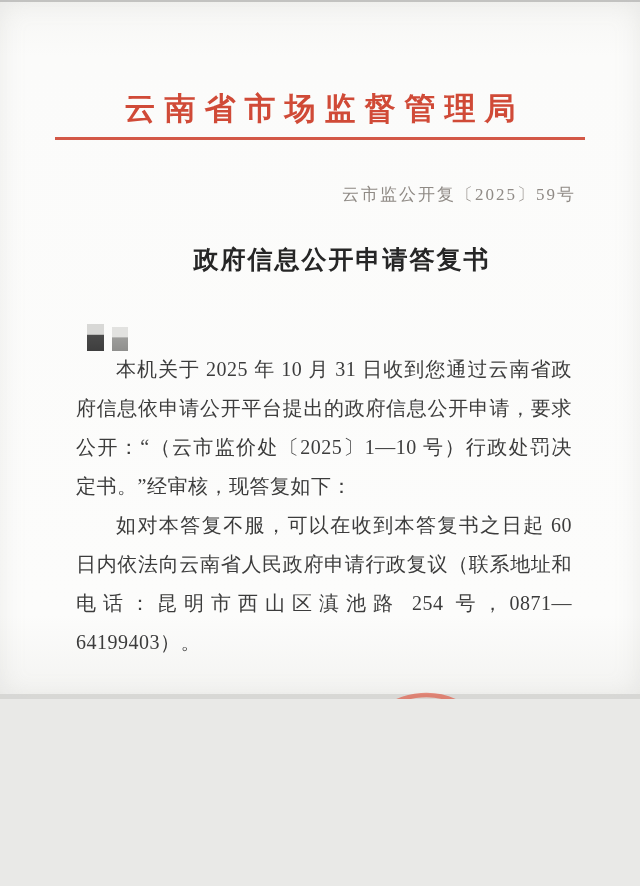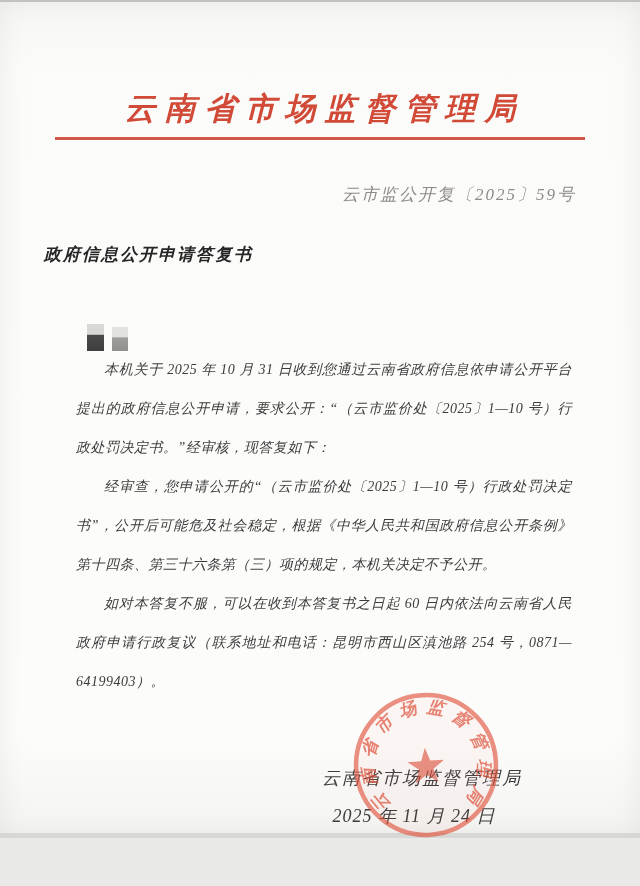--- a/index.html
+++ b/index.html
@@ -1,26 +1,25 @@
 <!DOCTYPE html>
 <html><head>
 <meta charset="utf-8">
 <style>
   * { margin: 0; padding: 0; box-sizing: border-box; }
   html, body { background: #e9e9e7; }
   body { font-family: "Liberation Serif", "DejaVu Serif", serif; }
 
   .page {
     position: relative;
-    width: 640px; height: 838px;
+    width: 640px; height: 699px;
     margin: 0 auto;
     background: linear-gradient(180deg, #f6f6f4 0%, #fbfbfa 8%, #fcfcfb 88%, #f3f3f1 100%);
     overflow: hidden;
     box-shadow: inset 0 0 26px rgba(160,160,155,0.18);
-    font-style: italic;
   }
   .edge-top   { position: absolute; top: 0; left: 0; width: 100%; height: 2px; background: #b3b3b1; opacity: .75; }
   .edge-bottom{ position: absolute; bottom: 0; left: 0; width: 100%; height: 5px; background: #d2d2d0; opacity: .8; }
 
   .letterhead {
     position: absolute; top: 88px; left: 0; width: 100%;
     text-align: center;
     font-size: 31px; font-weight: bold;
     letter-spacing: 9px; text-indent: 9px;
     color: #d04a37;
@@ -29,34 +28,34 @@
     position: absolute; top: 137px; left: 55px; width: 530px; height: 3px;
     background: #cf4a37; opacity: .92;
   }
   .doc-number {
     position: absolute; top: 183px; right: 64px;
     font-size: 17px; letter-spacing: 2px;
     color: #8f8a85;
   }
   .doc-title {
     position: absolute; top: 243px; left: 0; width: 100%;
-    text-align: left;
-    font-size: 17px; font-weight: bold; letter-spacing: 2px;
+    text-align: center;
+    font-size: 25px; font-weight: bold; letter-spacing: 2px;
     color: #262626;
     padding-left: 44px;
   }
 
   .redaction { position: absolute; top: 324px; left: 87px; height: 28px; }
   .redact-mark { display: inline-block; vertical-align: bottom; margin-right: 8px; }
   .redact-a { width: 17px; height: 27px; background: linear-gradient(180deg, #d8d8d6 0%, #d8d8d6 38%, #4a4a4a 42%, #3e3e3e 100%); }
   .redact-b { width: 16px; height: 24px; background: linear-gradient(180deg, #e2e2e0 0%, #e2e2e0 40%, #9d9d9b 46%, #8f8f8d 100%); }
 
   .body-text {
     position: absolute; top: 350px; left: 76px; width: 496px;
-    font-size: 14px; line-height: 39px;
+    font-size: 20px; line-height: 39px;
     color: #3c3c3c;
     text-align: justify;
   }
   .body-text p { text-indent: 2em; letter-spacing: 0.5px; }
   .closing { text-indent: 2em; letter-spacing: 0.5px; }
 
   .signature-agency {
     position: absolute; top: 766px; left: 310px; width: 224px;
     text-align: center; font-size: 18px; letter-spacing: 2px;
     color: #3c3c3c; z-index: 2;
@@ -89,21 +88,20 @@
   <div class="doc-number">云市监公开复〔2025〕59号</div>
 
   <div class="doc-title">政府信息公开申请答复书</div>
 
   <div class="redaction">
     <span class="redact-mark redact-a"></span><span class="redact-mark redact-b"></span>
   </div>
 
   <div class="body-text">
     <p>本机关于 2025 年 10 月 31 日收到您通过云南省政府信息依申请公开平台提出的政府信息公开申请，要求公开：“（云市监价处〔2025〕1—10 号）行政处罚决定书。”经审核，现答复如下：</p>
-    <p>经审查，您申请公开的“（云市监价处〔2025〕1—10 号）行政处罚决定书”，公开后可能危及社会稳定，根据《中华人民共和国政府信息公开条例》第十四条、第三十六条第（三）项的规定，本机关决定不予公开。</p>
     <p>如对本答复不服，可以在收到本答复书之日起 60 日内依法向云南省人民政府申请行政复议（联系地址和电话：昆明市西山区滇池路 254 号，0871—64199403）。</p>
   </div>
 
   <div class="signature-agency">云南省市场监督管理局</div>
   <div class="signature-date">2025 年 11 月 24 日</div>
 
   <svg class="seal" viewBox="0 0 152 152" xmlns="http://www.w3.org/2000/svg">
     <circle cx="76" cy="76" r="69" fill="rgba(230,110,90,0.05)" stroke="#e0523c" stroke-opacity="0.72" stroke-width="4.5"></circle>
     <polygon points="76,59 80.5,71.9 94.1,72.1 83.2,80.3 87.2,93.4 76,85.6 64.8,93.4 68.8,80.3 57.9,72.1 71.5,71.9" fill="#dd5340" fill-opacity="0.72"></polygon>
     <defs>

